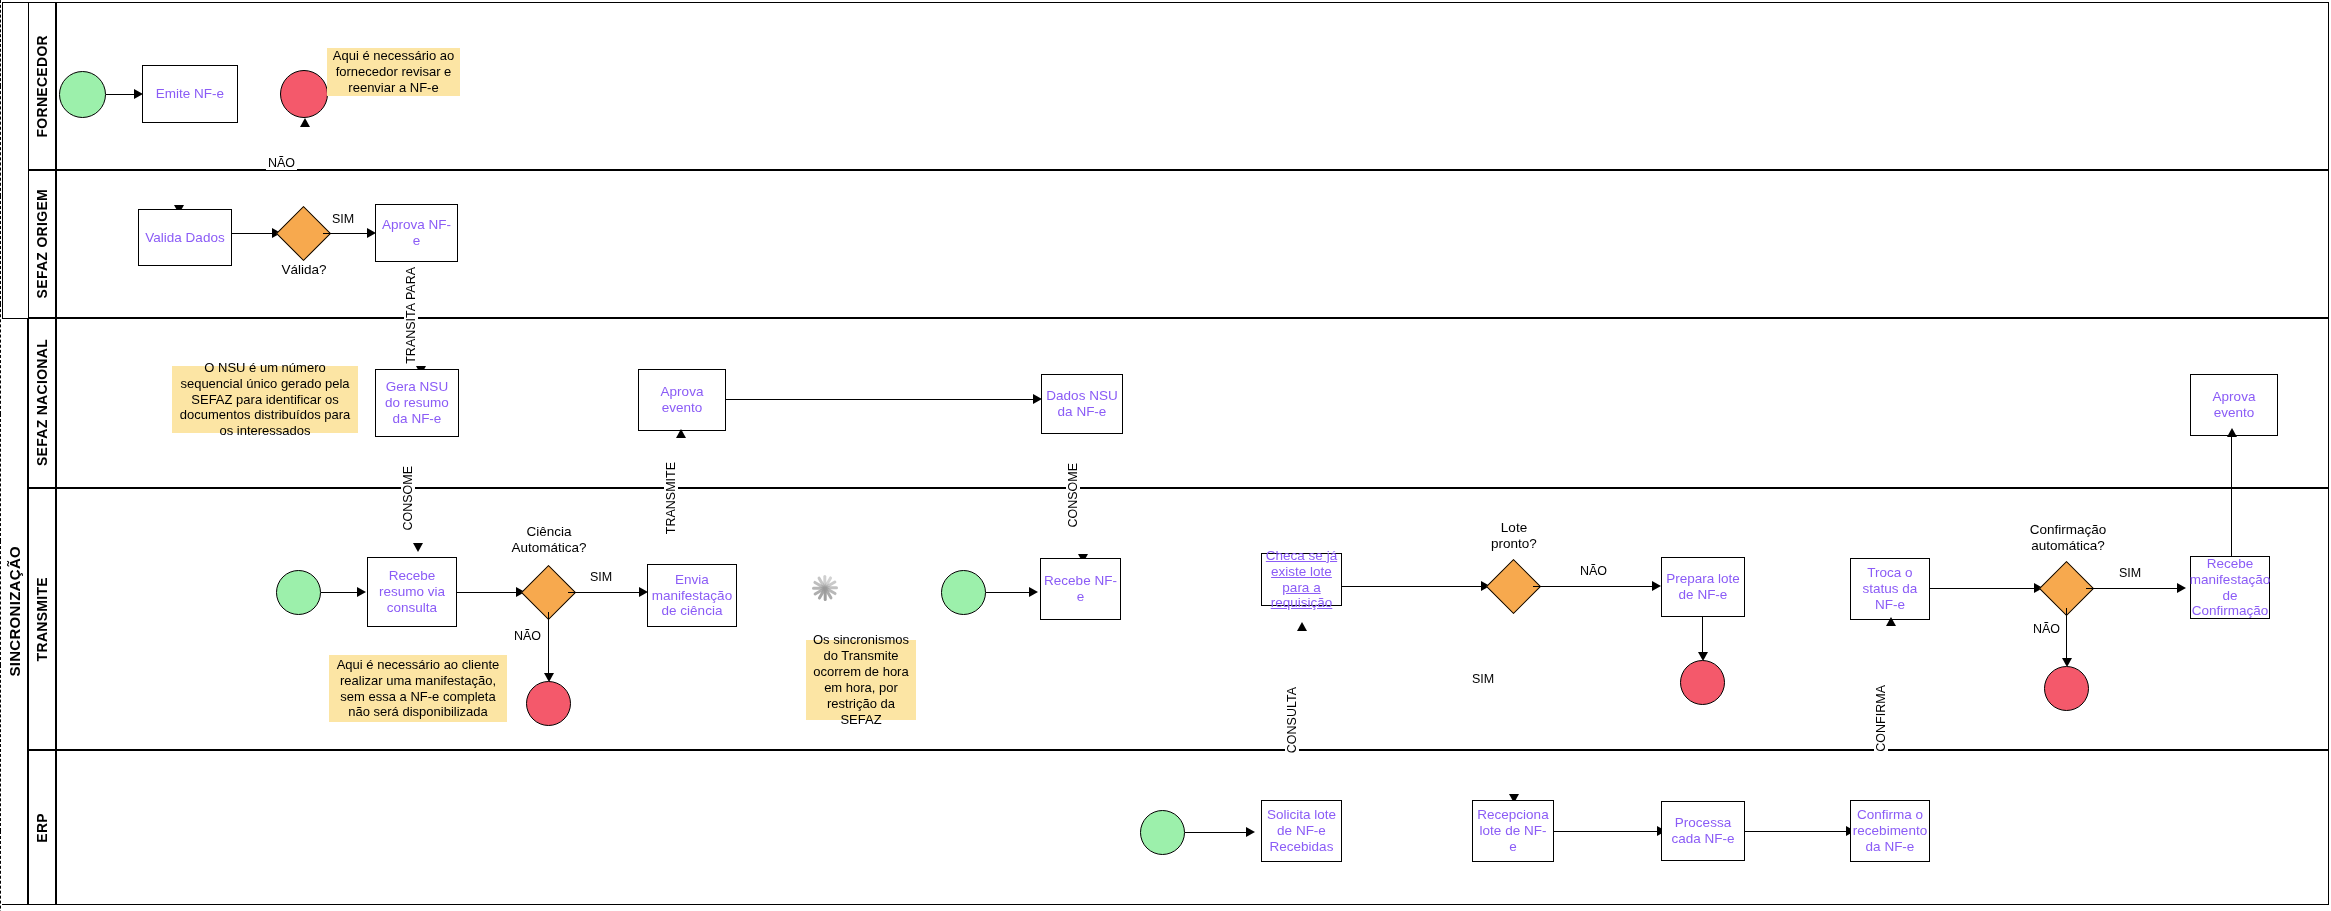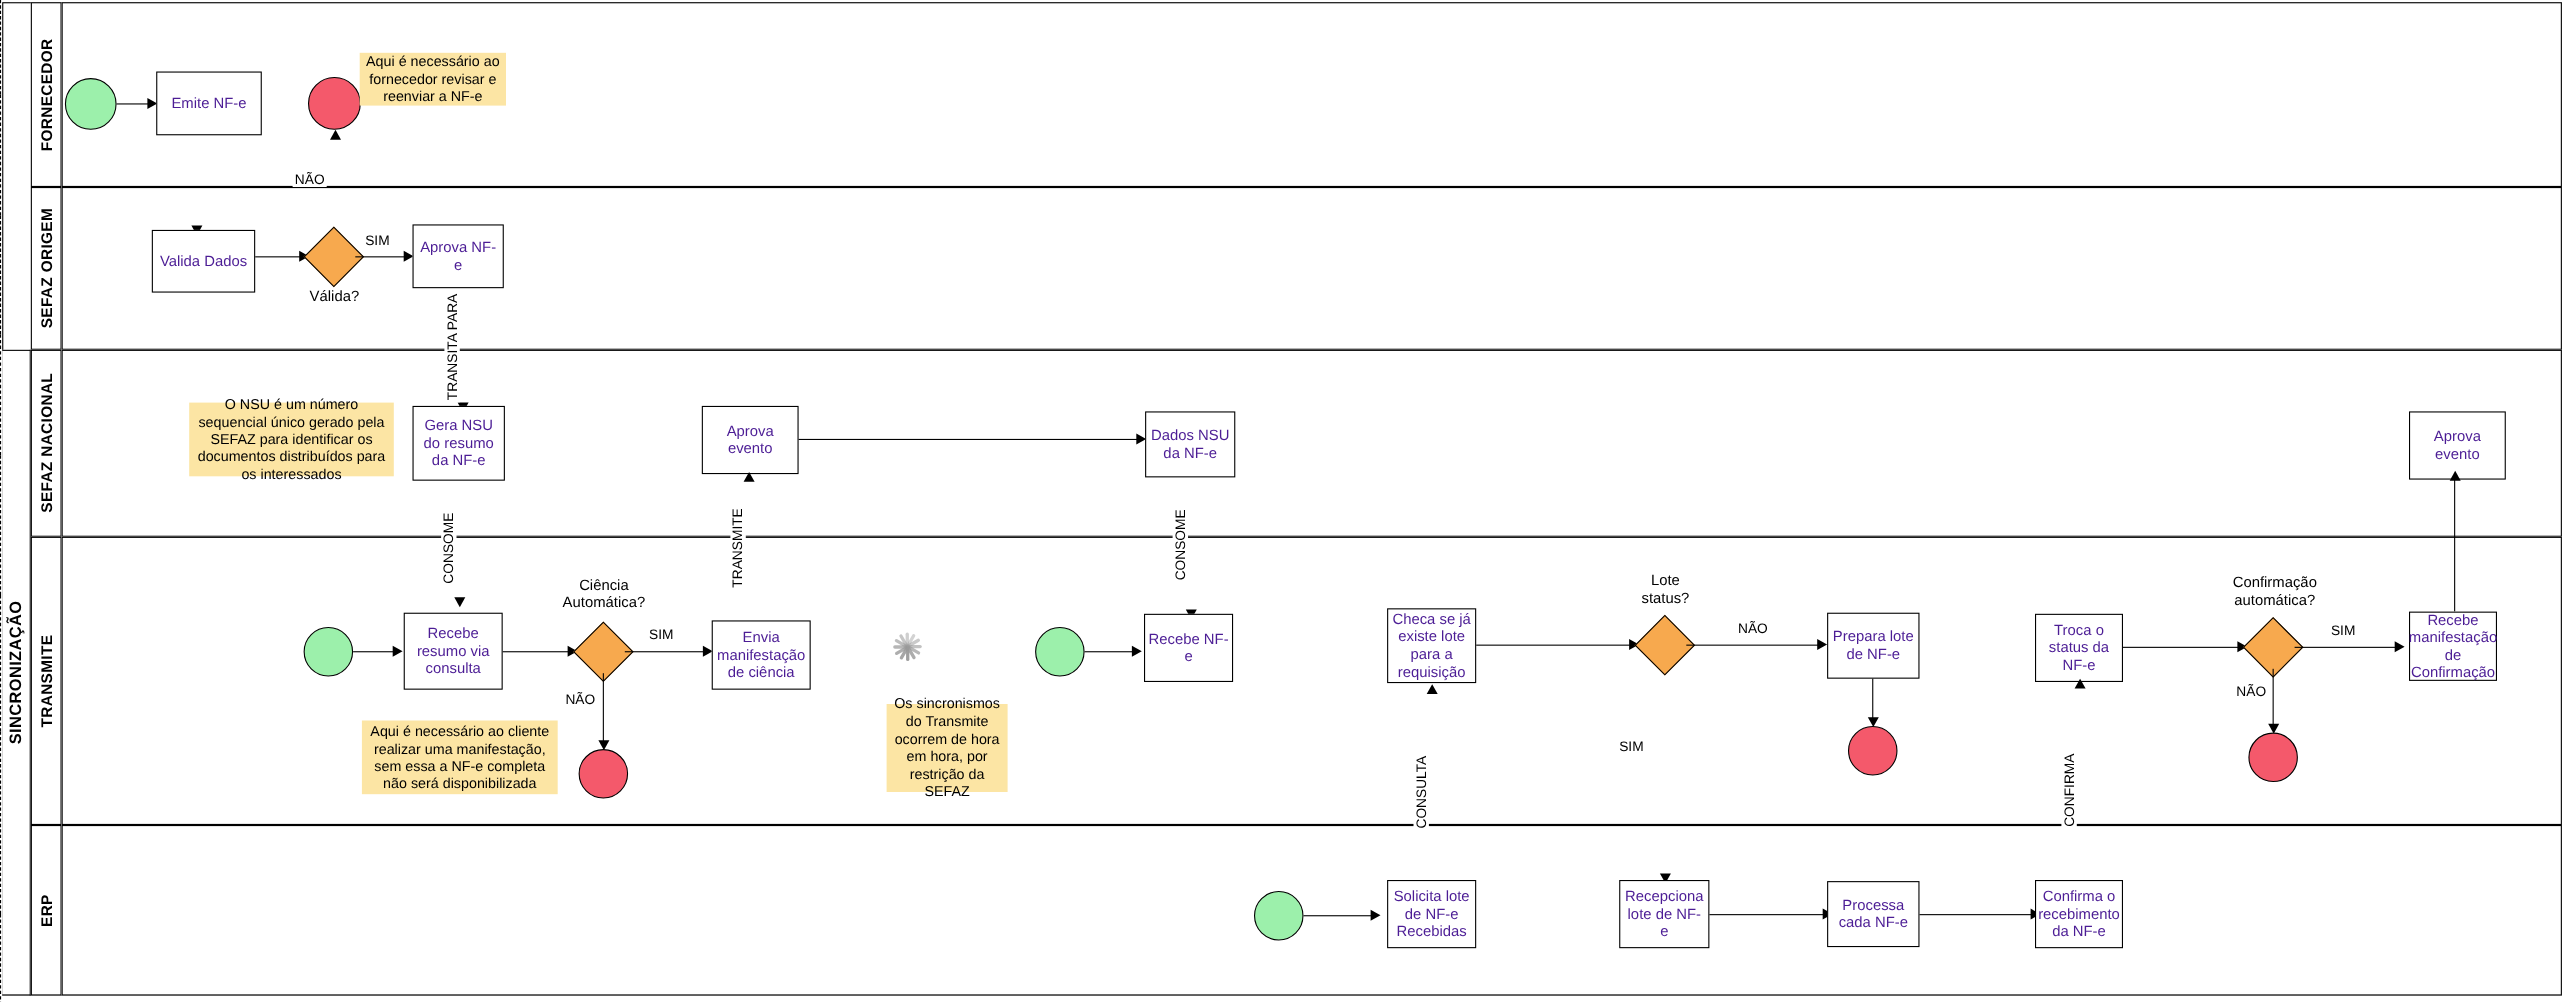--- a/index.html
+++ b/index.html
@@ -14,21 +14,21 @@
                    font-size:15px;font-weight:bold;letter-spacing:.3px;color:#000;white-space:nowrap;}
   .lane{position:absolute;box-sizing:border-box;border:1.5px solid #000;background:#fff;}
   .lane-label{position:absolute;display:flex;align-items:center;justify-content:center;
               box-sizing:border-box;border:1.5px solid #000;background:#fff;}
   .lane-label span{writing-mode:vertical-rl;transform:rotate(180deg);
                    font-size:14px;font-weight:bold;letter-spacing:.3px;color:#000;white-space:nowrap;}
 
   
   .task{position:absolute;box-sizing:border-box;border:1.4px solid #000;background:#fff;
         display:flex;align-items:center;justify-content:center;text-align:center;
-        font-size:13.5px;line-height:1.18;color:#4c1d95;padding:2px 3px;}
+        font-size:13.5px;line-height:1.18;color:#8b5cf6;padding:2px 3px;}
   .ev{position:absolute;border-radius:50%;box-sizing:border-box;border:1.6px solid #000;}
   .ev-start{background:#9cf0ab;}
   .ev-end{background:#f4596b;}
   .gw{position:absolute;box-sizing:border-box;background:#f7a94e;border:1.4px solid #000;
       transform:rotate(45deg);}
   .note{position:absolute;box-sizing:border-box;background:#fce5a4;
         display:flex;align-items:center;justify-content:center;text-align:center;
         font-size:13px;line-height:1.22;color:#000;padding:3px 5px;}
 
   
@@ -222,29 +222,29 @@
   </div>
 
   <div class="ev ev-start" style="left:941px;top:570px;width:45px;height:45px;"></div>
   <div class="ln h" style="left:986px;top:592px;width:47px;"></div>
   <div class="arw arw-r" style="left:1029px;top:587px;"></div>
 
   <div class="task" style="left:1040px;top:558px;width:81px;height:62px;">
     <span>Recebe NF-e</span>
   </div>
 
-  <div class="task" style="left:1261px;top:553px;width:81px;height:68px;">
+  <div class="task" style="left:1261px;top:553px;width:81px;height:53px;text-decoration:underline;">
     <span>Checa se já existe lote para a requisição</span>
   </div>
 
   <div class="ln h" style="left:1342px;top:586px;width:143px;"></div>
   <div class="arw arw-r" style="left:1481px;top:581px;"></div>
 
   <div class="gw" style="left:1494px;top:567px;width:39px;height:39px;"></div>
-  <div class="glbl" style="left:1478px;top:520px;width:72px;">Lote status?</div>
+  <div class="glbl" style="left:1478px;top:520px;width:72px;">Lote pronto?</div>
 
   <div class="ln h" style="left:1533px;top:586px;width:123px;"></div>
   <div class="arw arw-r" style="left:1652px;top:581px;"></div>
   <div class="elbl" style="left:1578px;top:564px;">NÃO</div>
 
   <div class="task" style="left:1661px;top:557px;width:84px;height:60px;">
     <span>Prepara lote de NF-e</span>
   </div>
 
   <div class="ln v" style="left:1702px;top:617px;height:39px;"></div>

